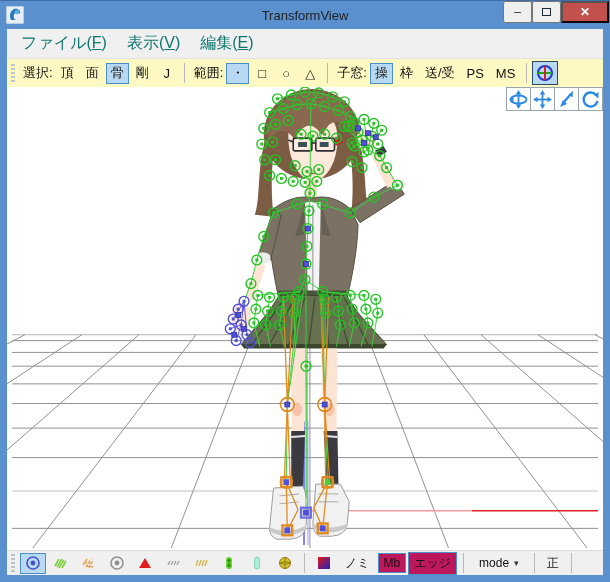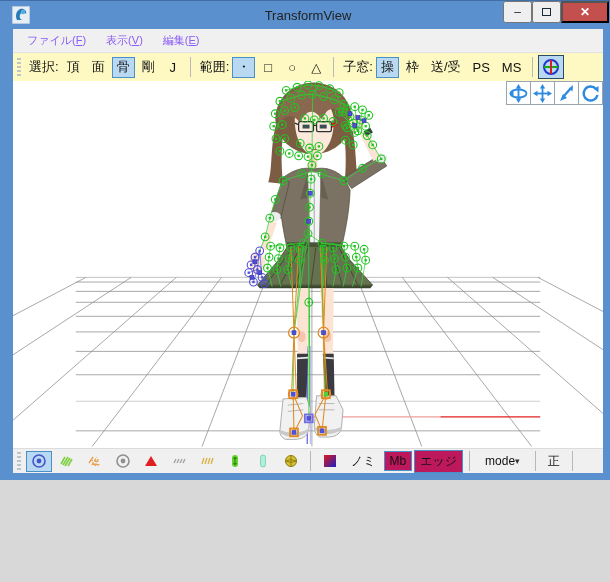--- a/index.html
+++ b/index.html
@@ -1,39 +1,38 @@
 <!DOCTYPE html>
 <html><head>
 <meta charset="utf-8">
 <style>
   * { margin:0; padding:0; box-sizing:border-box; }
   html,body { background:#d8d8d8; }
   body { font-family:"Liberation Sans", sans-serif; }
   .window {
-    position:relative; width:610px; height:480px;
+    position:relative; width:610px; height:582px;
     background:#5b90ce; display:flex; flex-direction:column;
     border-top:1px solid #3f6ea8;
-    padding-left:6px;
   }
   
   .titlebar {
     height:28px; flex:0 0 28px; position:relative;
     display:flex; align-items:center; color:#1e2933;
   }
   .app-icon { width:18px; height:18px; margin-left:6px; }
   .title { position:absolute; left:0; right:0; text-align:center; font-size:13px; color:#222; }
   .win-controls { position:absolute; top:0; right:1px; display:flex; height:22px; z-index:5; }
   .wc-btn { width:29px; height:22px; display:flex; align-items:center; justify-content:center;
             color:#1b2a3a; font-size:12px; }
   .wc-close { width:48px; background:#c4504e; color:#fff; font-weight:bold; }
   .max-box { width:9px; height:8px; border:1px solid #1b2a3a; display:inline-block; }
   
   .menubar {
     flex:0 0 24px; background:#f0f0f0; display:flex; align-items:center;
-    font-size:11px; color:#8b5cf6; padding-left:4px; border-bottom:1px solid #e2e2e2;
+    font-size:16px; color:#0f766e; padding-left:4px; border-bottom:1px solid #e2e2e2;
     margin:0 7px;
   }
   .menu-item { padding:4px 10px; cursor:default; }
   .menu-item .key { text-decoration:underline; }
   
   .toolbar {
     flex:0 0 28px; background:#fef9c3; display:flex; align-items:center;
     font-size:13px; color:#111; padding-left:2px; margin:0 7px;
   }
   .grip { width:4px; height:18px; margin:0 4px 0 2px;
@@ -63,21 +62,21 @@
     flex:0 0 25px; background:#f0f0f0; display:flex; align-items:center;
     font-size:12px; color:#111; padding-left:2px; margin:0 7px;
     border-top:1px solid #dcdcdc;
   }
   .bicon { width:26px; height:21px; margin:0 1px; display:flex; align-items:center;
            justify-content:center; border:1px solid transparent; background:transparent; padding:0; }
   .bicon.active { background:#b9d9f2; border-color:#4a90c8; }
   .btext { padding:2px 5px; margin:0 1px; border:1px solid transparent; background:transparent;
            font-size:12px; font-family:inherit; color:#111; }
   .btext.active { background:#be185d; border-color:#4a90c8; }
-  .mode-btn { display:flex; align-items:center; padding:2px 8px; border:1px solid transparent; }
+  .mode-btn { display:flex; align-items:center; gap:5px; padding:2px 8px; border:1px solid transparent; }
   .mode-btn .arrow { font-size:9px; color:#333; }
   .bottom-border { flex:0 0 7px; background:#5b90ce; }
 </style>
 </head>
 <body>
 
 <div class="window">
 
   <div class="titlebar">
     <svg class="app-icon" viewBox="0 0 18 18">

